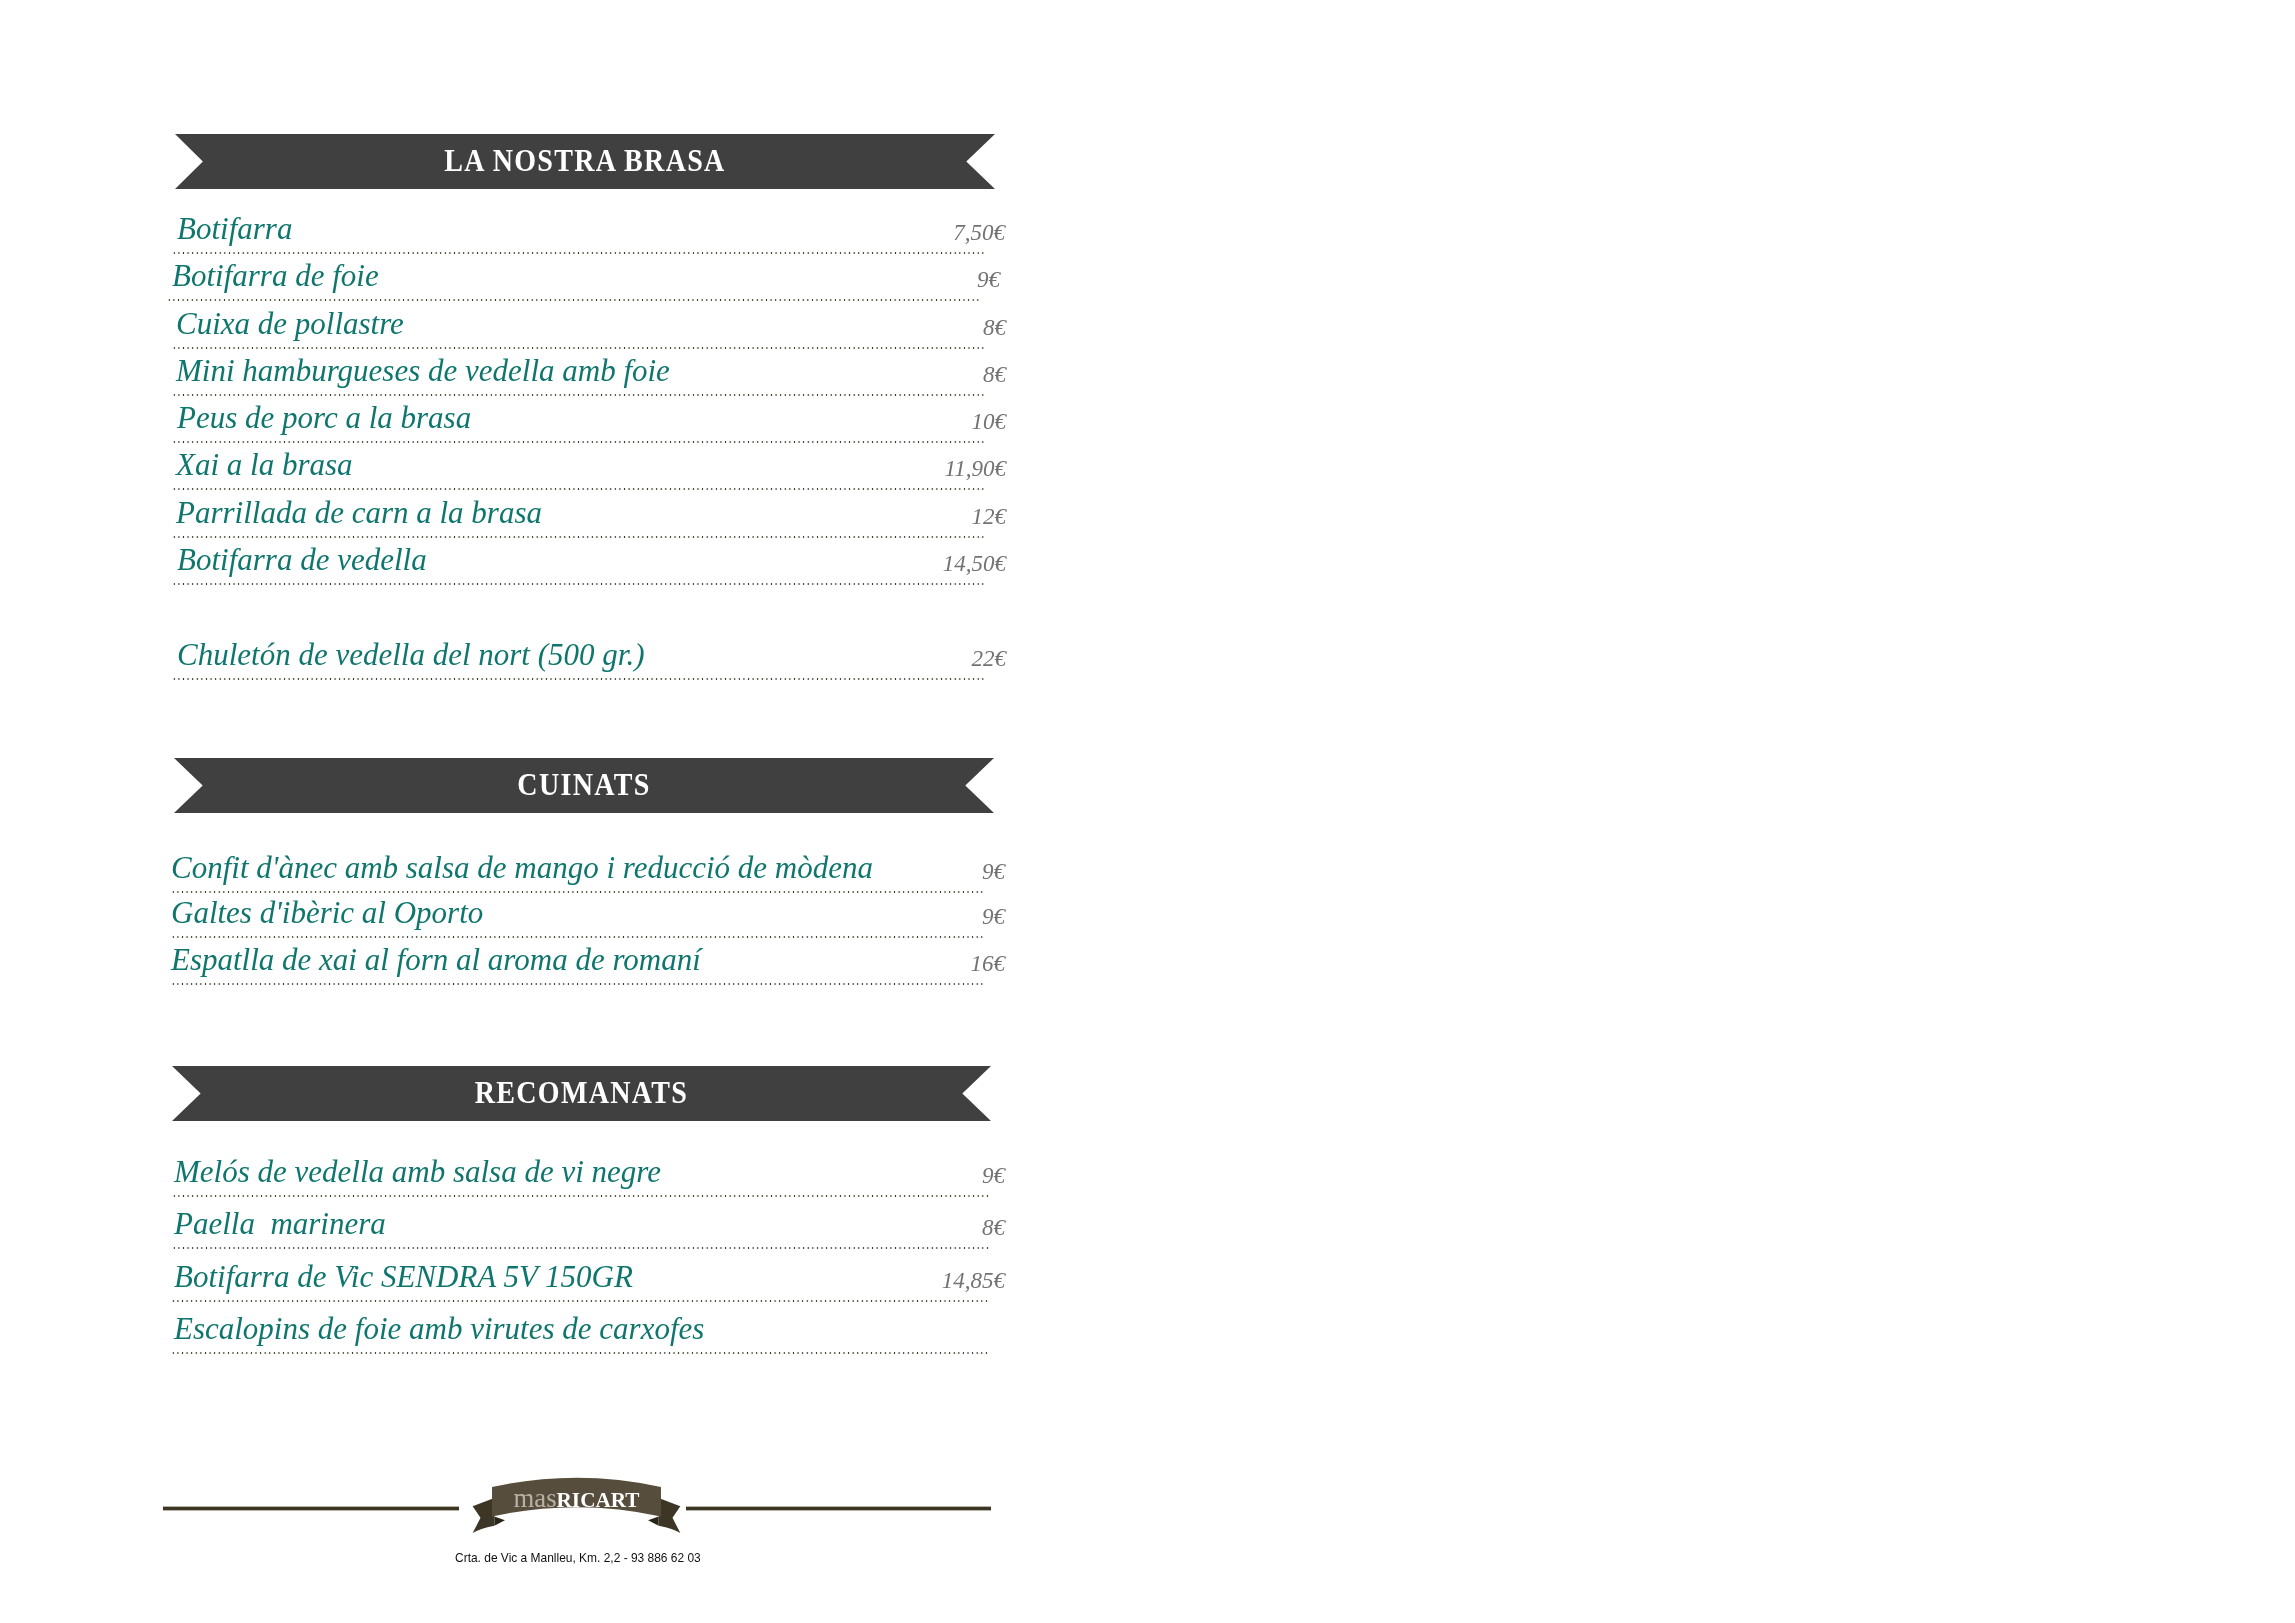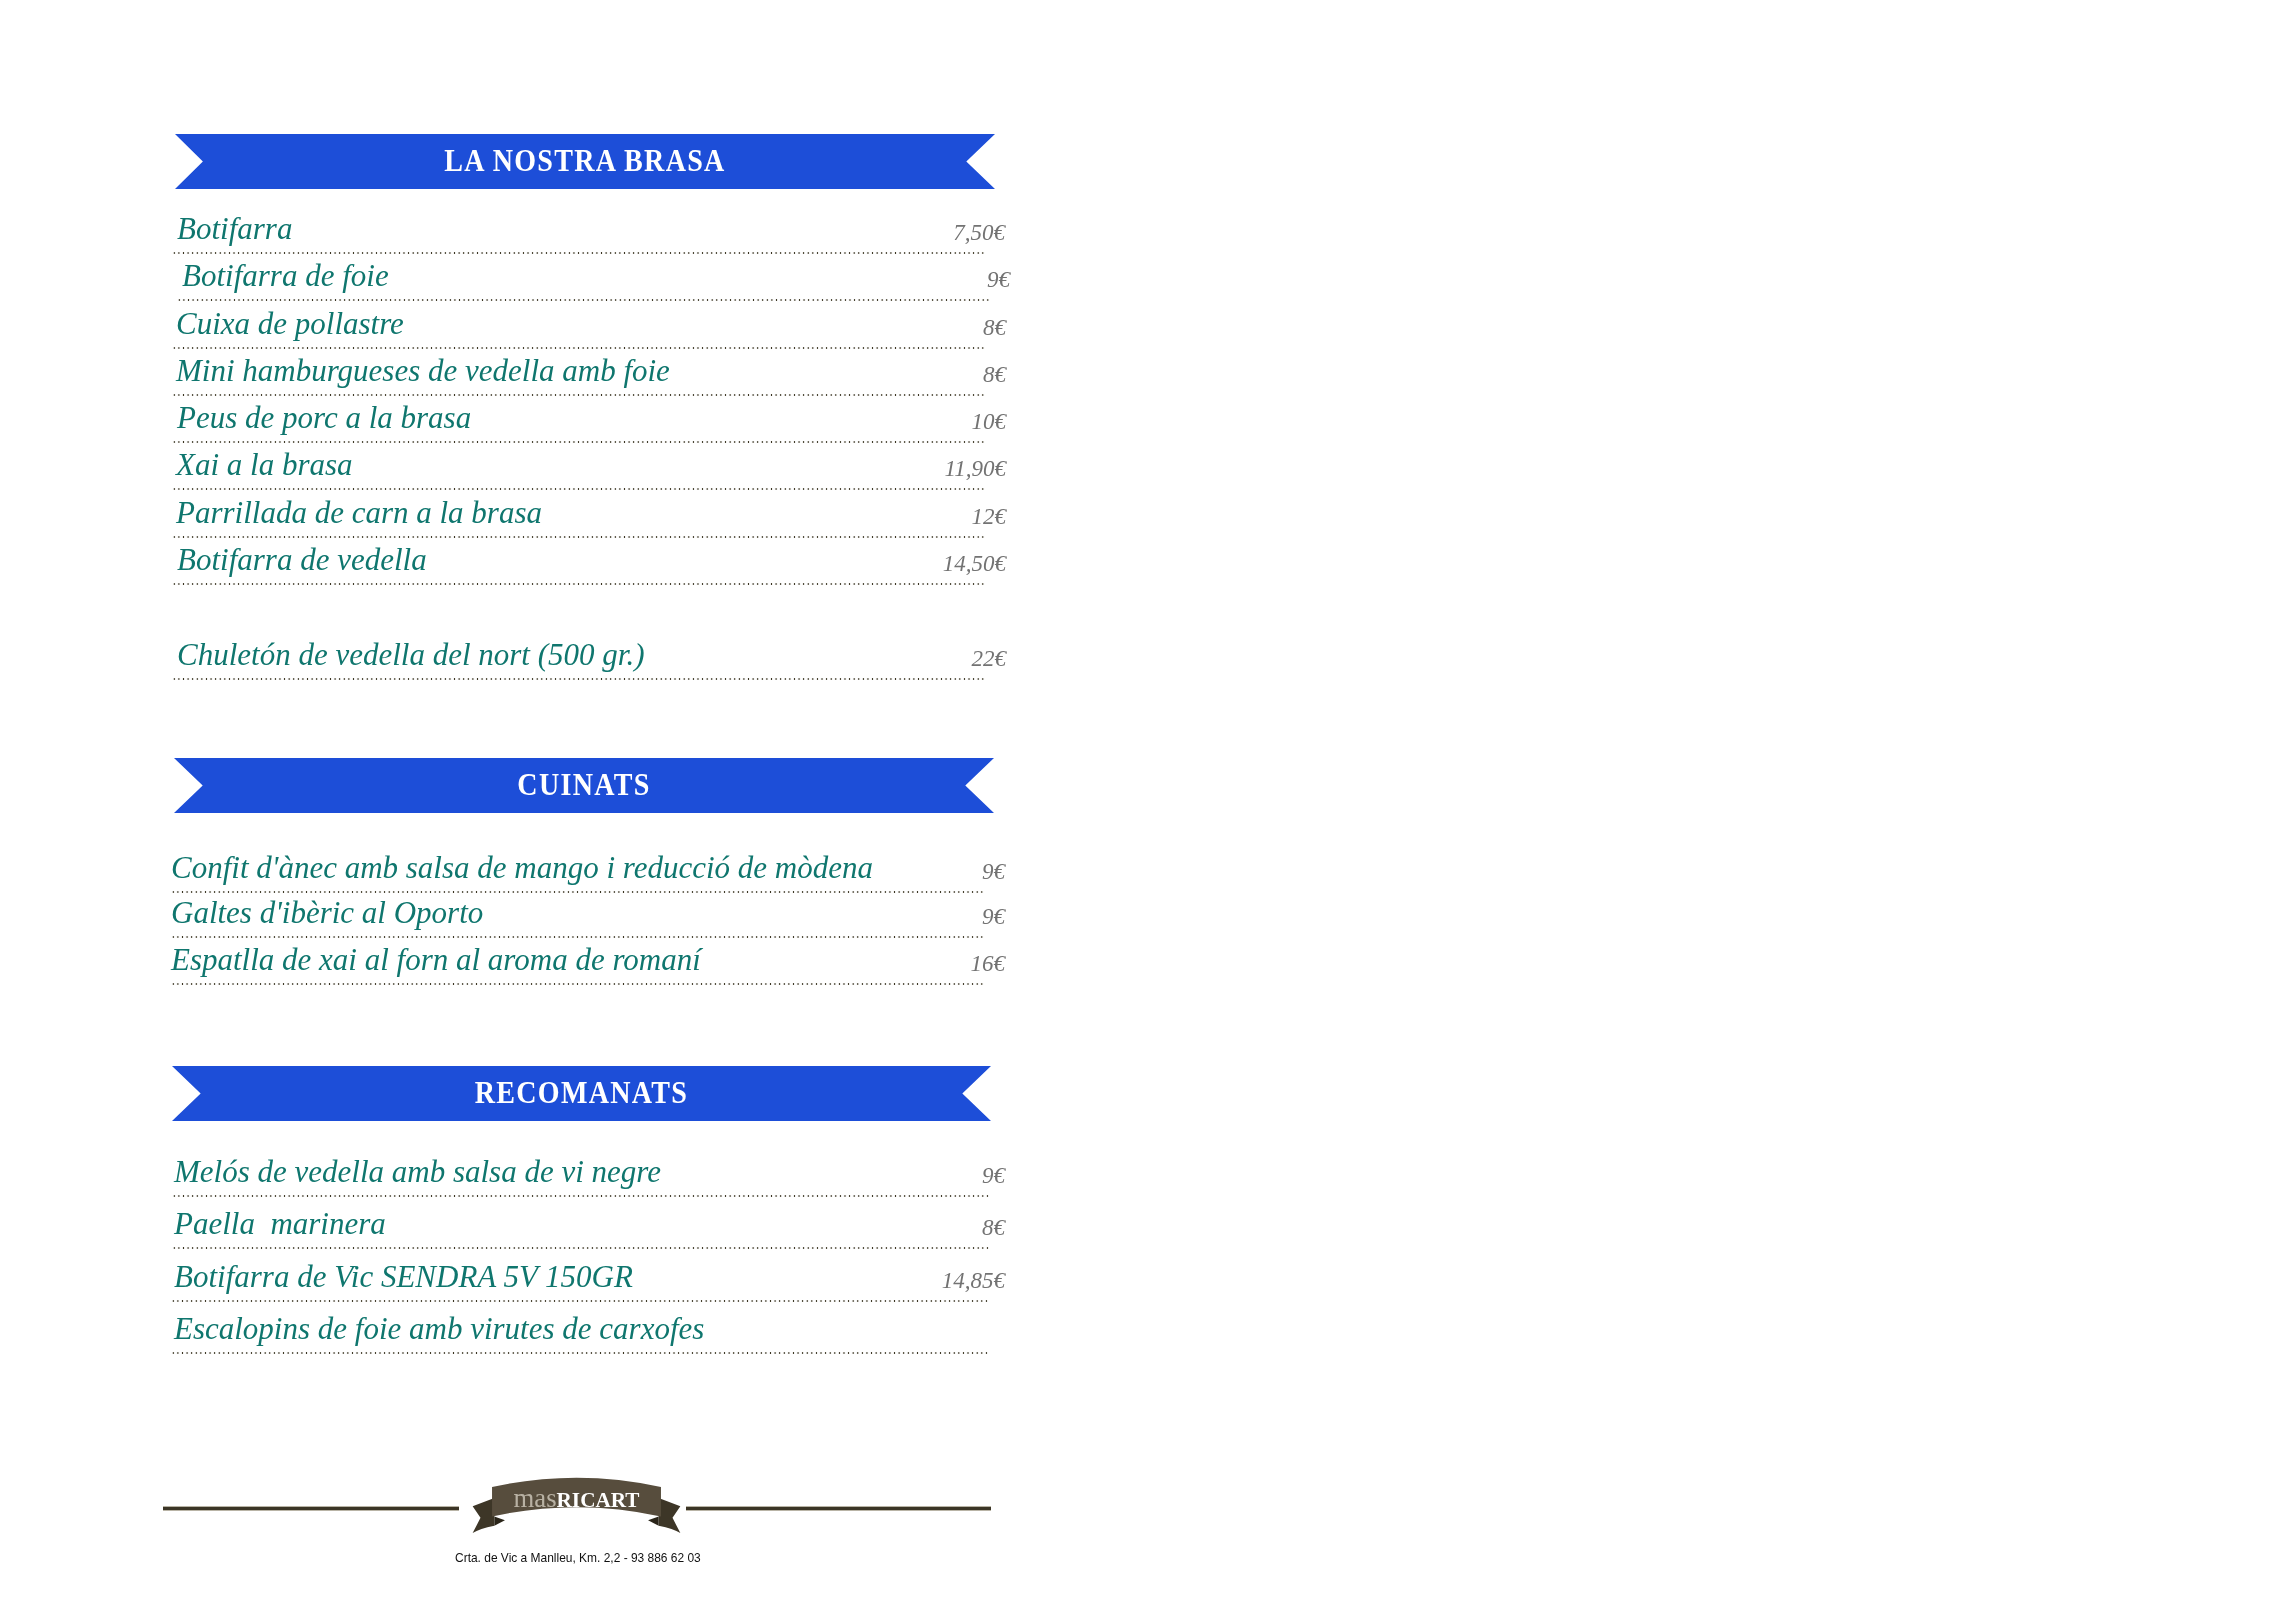--- a/index.html
+++ b/index.html
@@ -5,21 +5,21 @@
   html, body { margin: 0; padding: 0; background: #ffffff; }
   #page {
     position: relative;
     width: 2295px;
     height: 1623px;
     background: #ffffff;
     overflow: hidden;
   }
   .banner {
     position: absolute;
-    background: #1d4ed8;
+    background: #404040;
   }
   .banner-title {
     position: absolute;
     left: 0; right: 0; top: 0; bottom: 0;
     display: flex;
     align-items: center;
     justify-content: center;
     color: #ffffff;
     font-family: "Liberation Serif", "DejaVu Serif", serif;
     font-weight: bold;
@@ -96,21 +96,21 @@
 
   <div class="banner" style="left:175px; top:134px; width:820px; height:55px; clip-path: polygon(0 0, 100% 0, 96.5% 50%, 100% 100%, 0 100%, 3.4% 50%);">
     <div class="banner-title">LA NOSTRA BRASA</div>
   </div>
 
   <div class="row" style="left:177px; width:828px; top:211px;">
     <span class="item-name">Botifarra</span>
     <span class="item-price">7,50€</span>
     <div class="dots" style="left:-5.1px; width:813px;"></div>
   </div>
-  <div class="row" style="left:182px; width:828px; top:258px;text-decoration:underline;">
+  <div class="row" style="left:172px; width:828px; top:258px;text-decoration:underline;">
     <span class="item-name">Botifarra de foie</span>
     <span class="item-price">9€</span>
     <div class="dots" style="left:-5.1px; width:813px;"></div>
   </div>
   <div class="row" style="left:176px; width:830px; top:306px;">
     <span class="item-name">Cuixa de pollastre</span>
     <span class="item-price">8€</span>
     <div class="dots" style="left:-3.7px; width:813px;"></div>
   </div>
   <div class="row" style="left:176px; width:830px; top:353px;">

